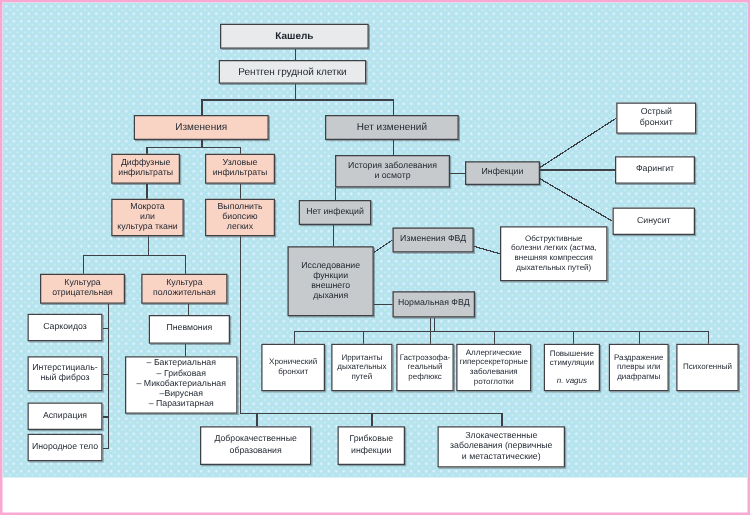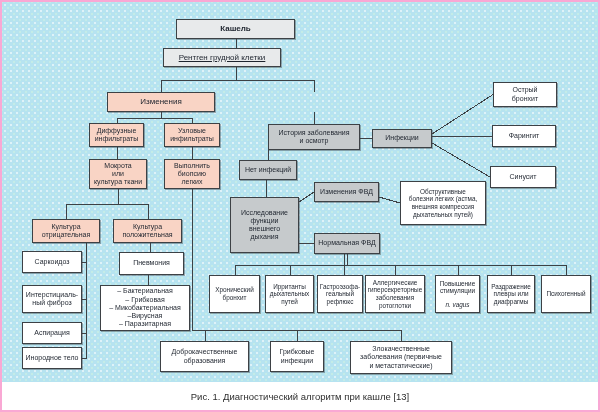--- a/index.html
+++ b/index.html
@@ -65,22 +65,23 @@
         <path d="M345.5 252L345.5 263L393.5 263L393.5 273" fill="none" stroke="#3d4145" stroke-width="1"></path>
         <path d="M345.5 252L345.5 263L456.5 263L456.5 273" fill="none" stroke="#3d4145" stroke-width="1"></path>
         <path d="M345.5 252L345.5 263L509.5 263L509.5 273" fill="none" stroke="#3d4145" stroke-width="1"></path>
         <path d="M345.5 252L345.5 263L564.5 263L564.5 273" fill="none" stroke="#3d4145" stroke-width="1"></path>
         <path d="M190.5 187L190.5 328.5L203.5 328.5L203.5 339" fill="none" stroke="#3d4145" stroke-width="1"></path>
         <path d="M190.5 187L190.5 328.5L295.5 328.5L295.5 339" fill="none" stroke="#3d4145" stroke-width="1"></path>
         <path d="M190.5 187L190.5 328.5L399.5 328.5L399.5 339" fill="none" stroke="#3d4145" stroke-width="1"></path>
       </svg>
 
   <div class="node light l bold" style="left: 174px; top: 17px; width: 119px; height: 20px;"><span>Кашель</span></div>
-      <div class="node light l" style="left: 161px; top: 46px; width: 118px; height: 19px; text-decoration: underline;"><span>Рентген грудной клетки</span></div>
+      <div class="node light l" style="left: 173px; top: 46px; width: 118px; height: 19px;"><span>Рентген грудной клетки</span></div>
       <div class="node pink l" style="left: 105px; top: 90px; width: 108px; height: 20px;"><span>Изменения</span></div>
+      <div class="node gray l" style="left: 258px; top: 90px; width: 107px; height: 20px;"><span>Нет изменений</span></div>
       <div class="node pink m" style="left: 87px; top: 121px; width: 55px; height: 24px;"><span>Диффузные
 инфильтраты</span></div>
       <div class="node pink m" style="left: 162px; top: 121px; width: 56px; height: 24px;"><span>Узловые
 инфильтраты</span></div>
       <div class="node pink m" style="left: 87px; top: 157px; width: 58px; height: 30px;"><span>Мокрота
 или
 культура ткани</span></div>
       <div class="node pink m" style="left: 162px; top: 157px; width: 56px; height: 30px;"><span>Выполнить
 биопсию
 легких</span></div>
@@ -136,14 +137,13 @@
 диафрагмы</span></div>
       <div class="node white s" style="left: 539px; top: 273px; width: 50px; height: 38px;"><span>Психогенный</span></div>
       <div class="node white m" style="left: 158px; top: 339px; width: 89px; height: 31px;"><span>Доброкачественные
 образования</span></div>
       <div class="node white m" style="left: 268px; top: 339px; width: 54px; height: 31px;"><span>Грибковые
 инфекции</span></div>
       <div class="node white m" style="left: 348px; top: 339px; width: 102px; height: 33px;"><span>Злокачественные
 заболевания (первичные
 и метастатические)</span></div>
     </div>
-  <div class="caption">Рис. 1. Диагностический алгоритм при кашле [13]</div>
 </div>
 
 </body></html>

